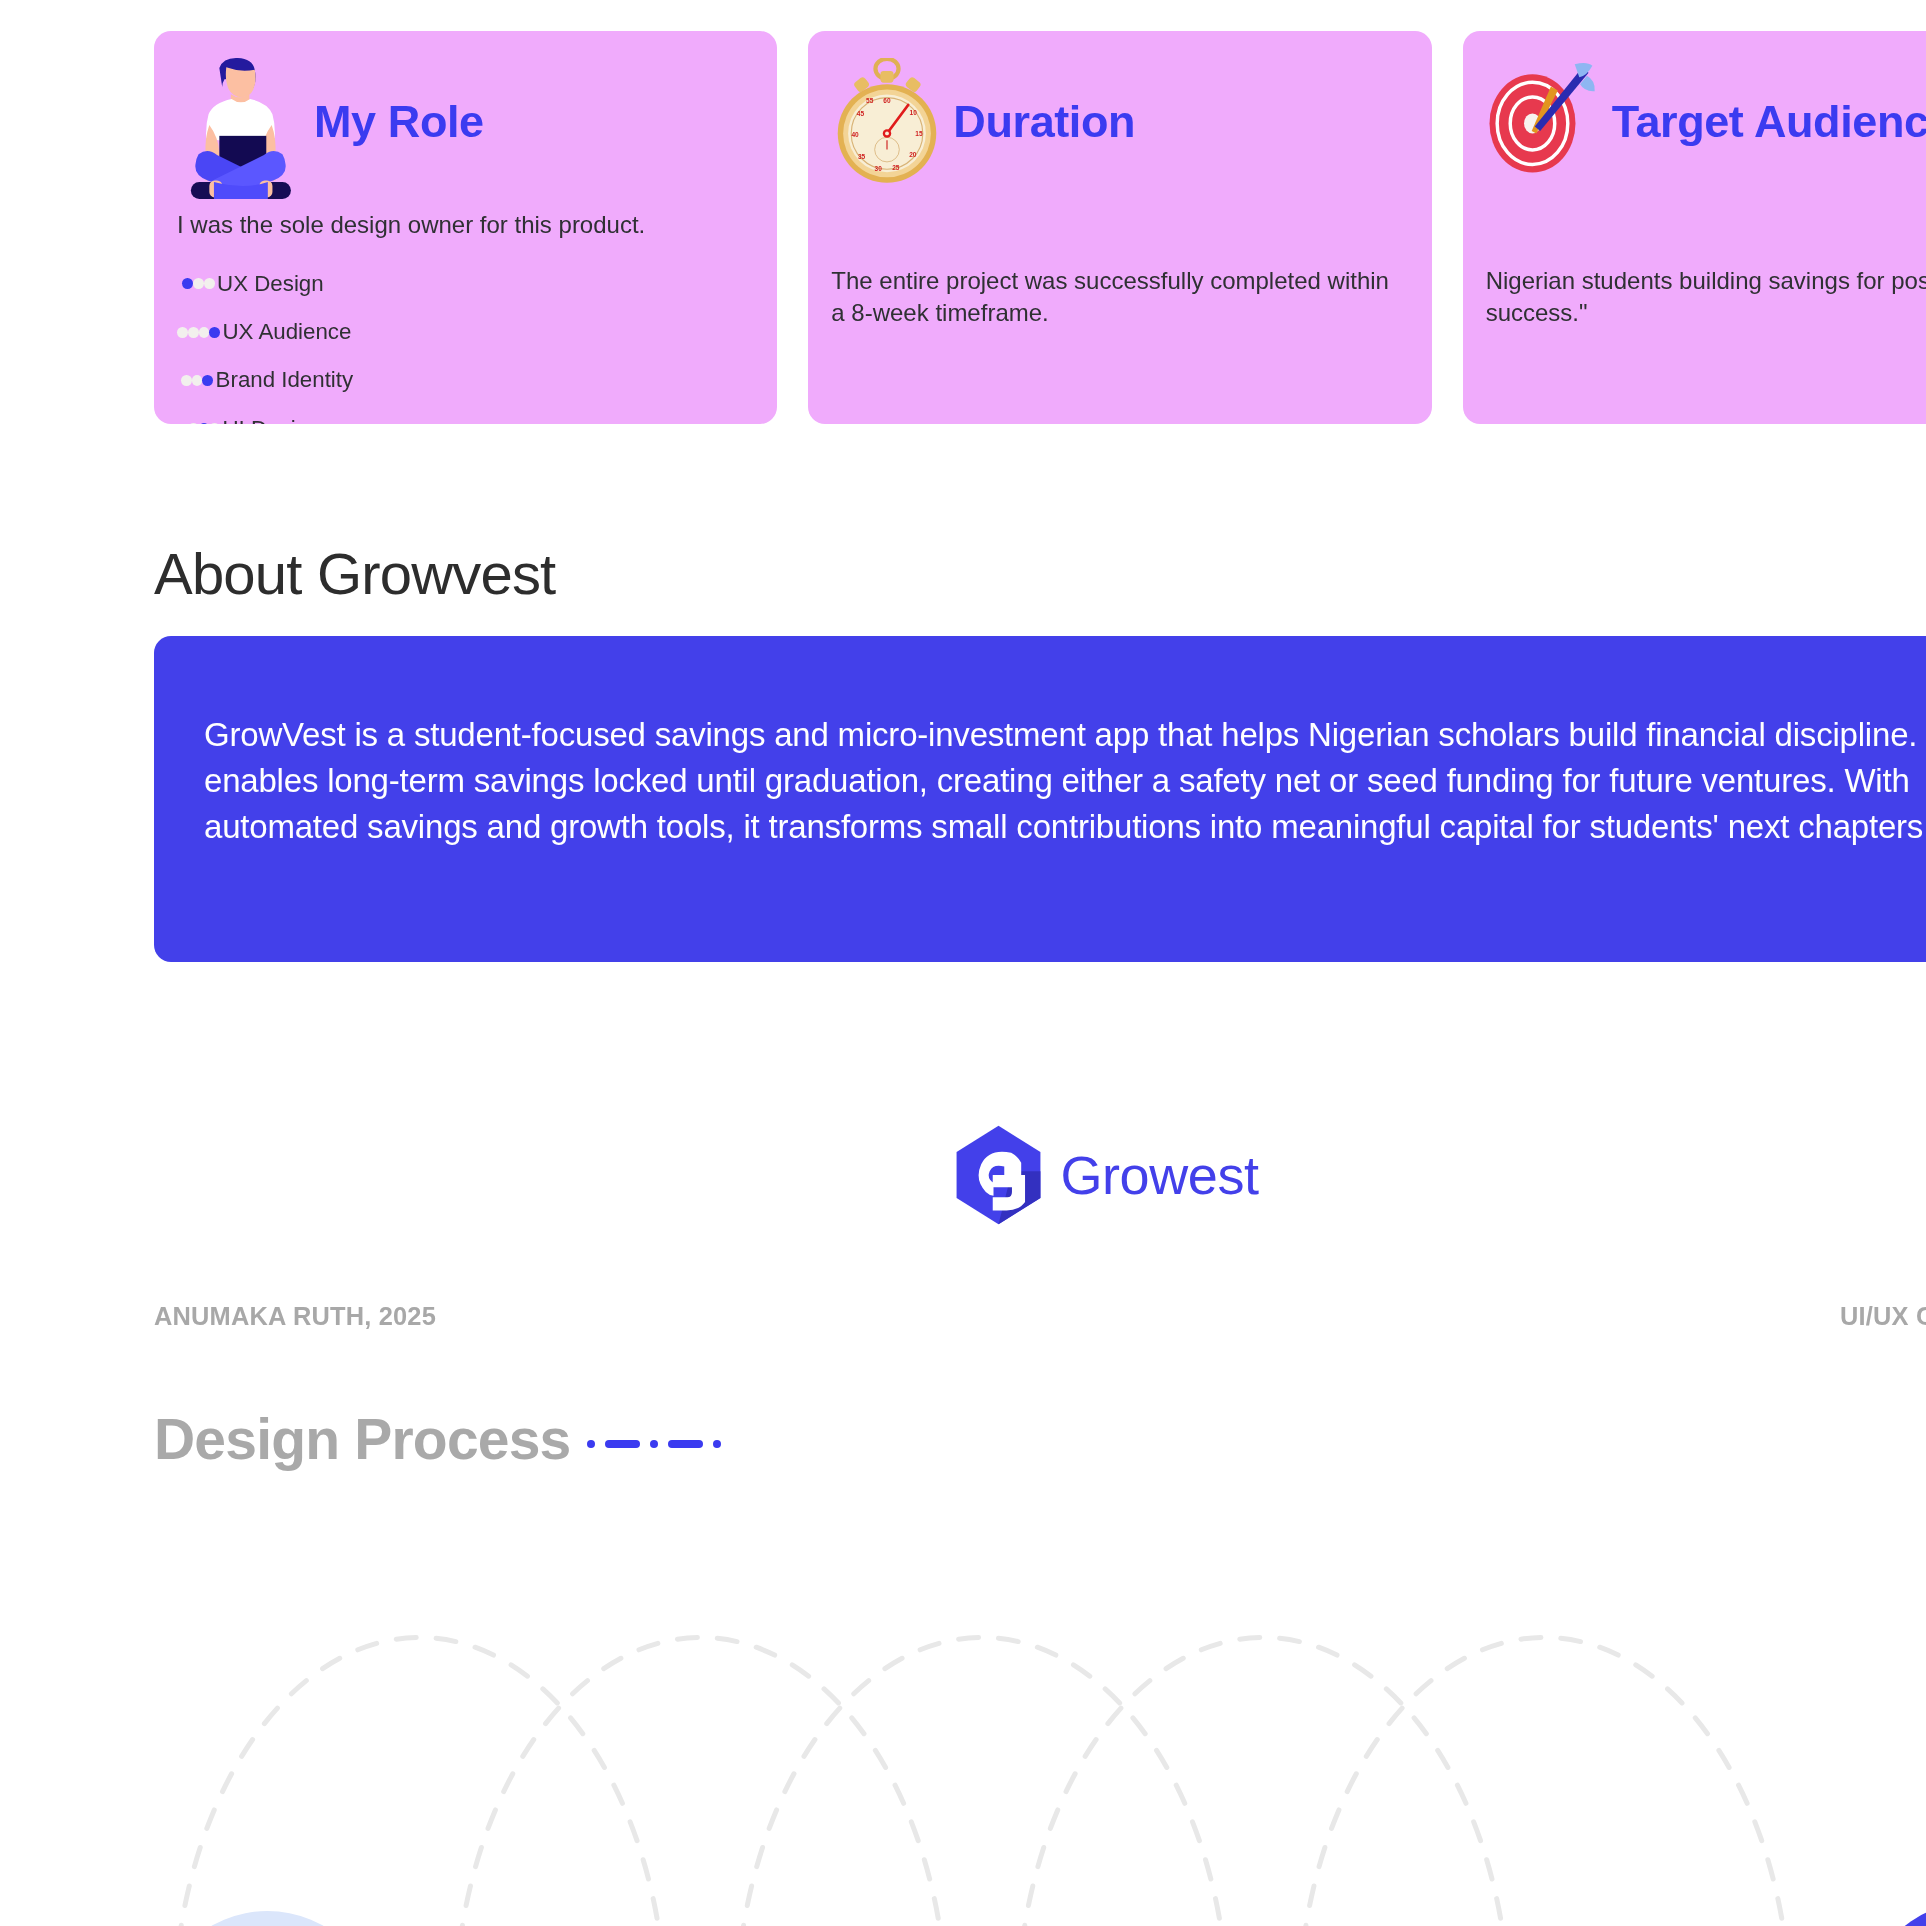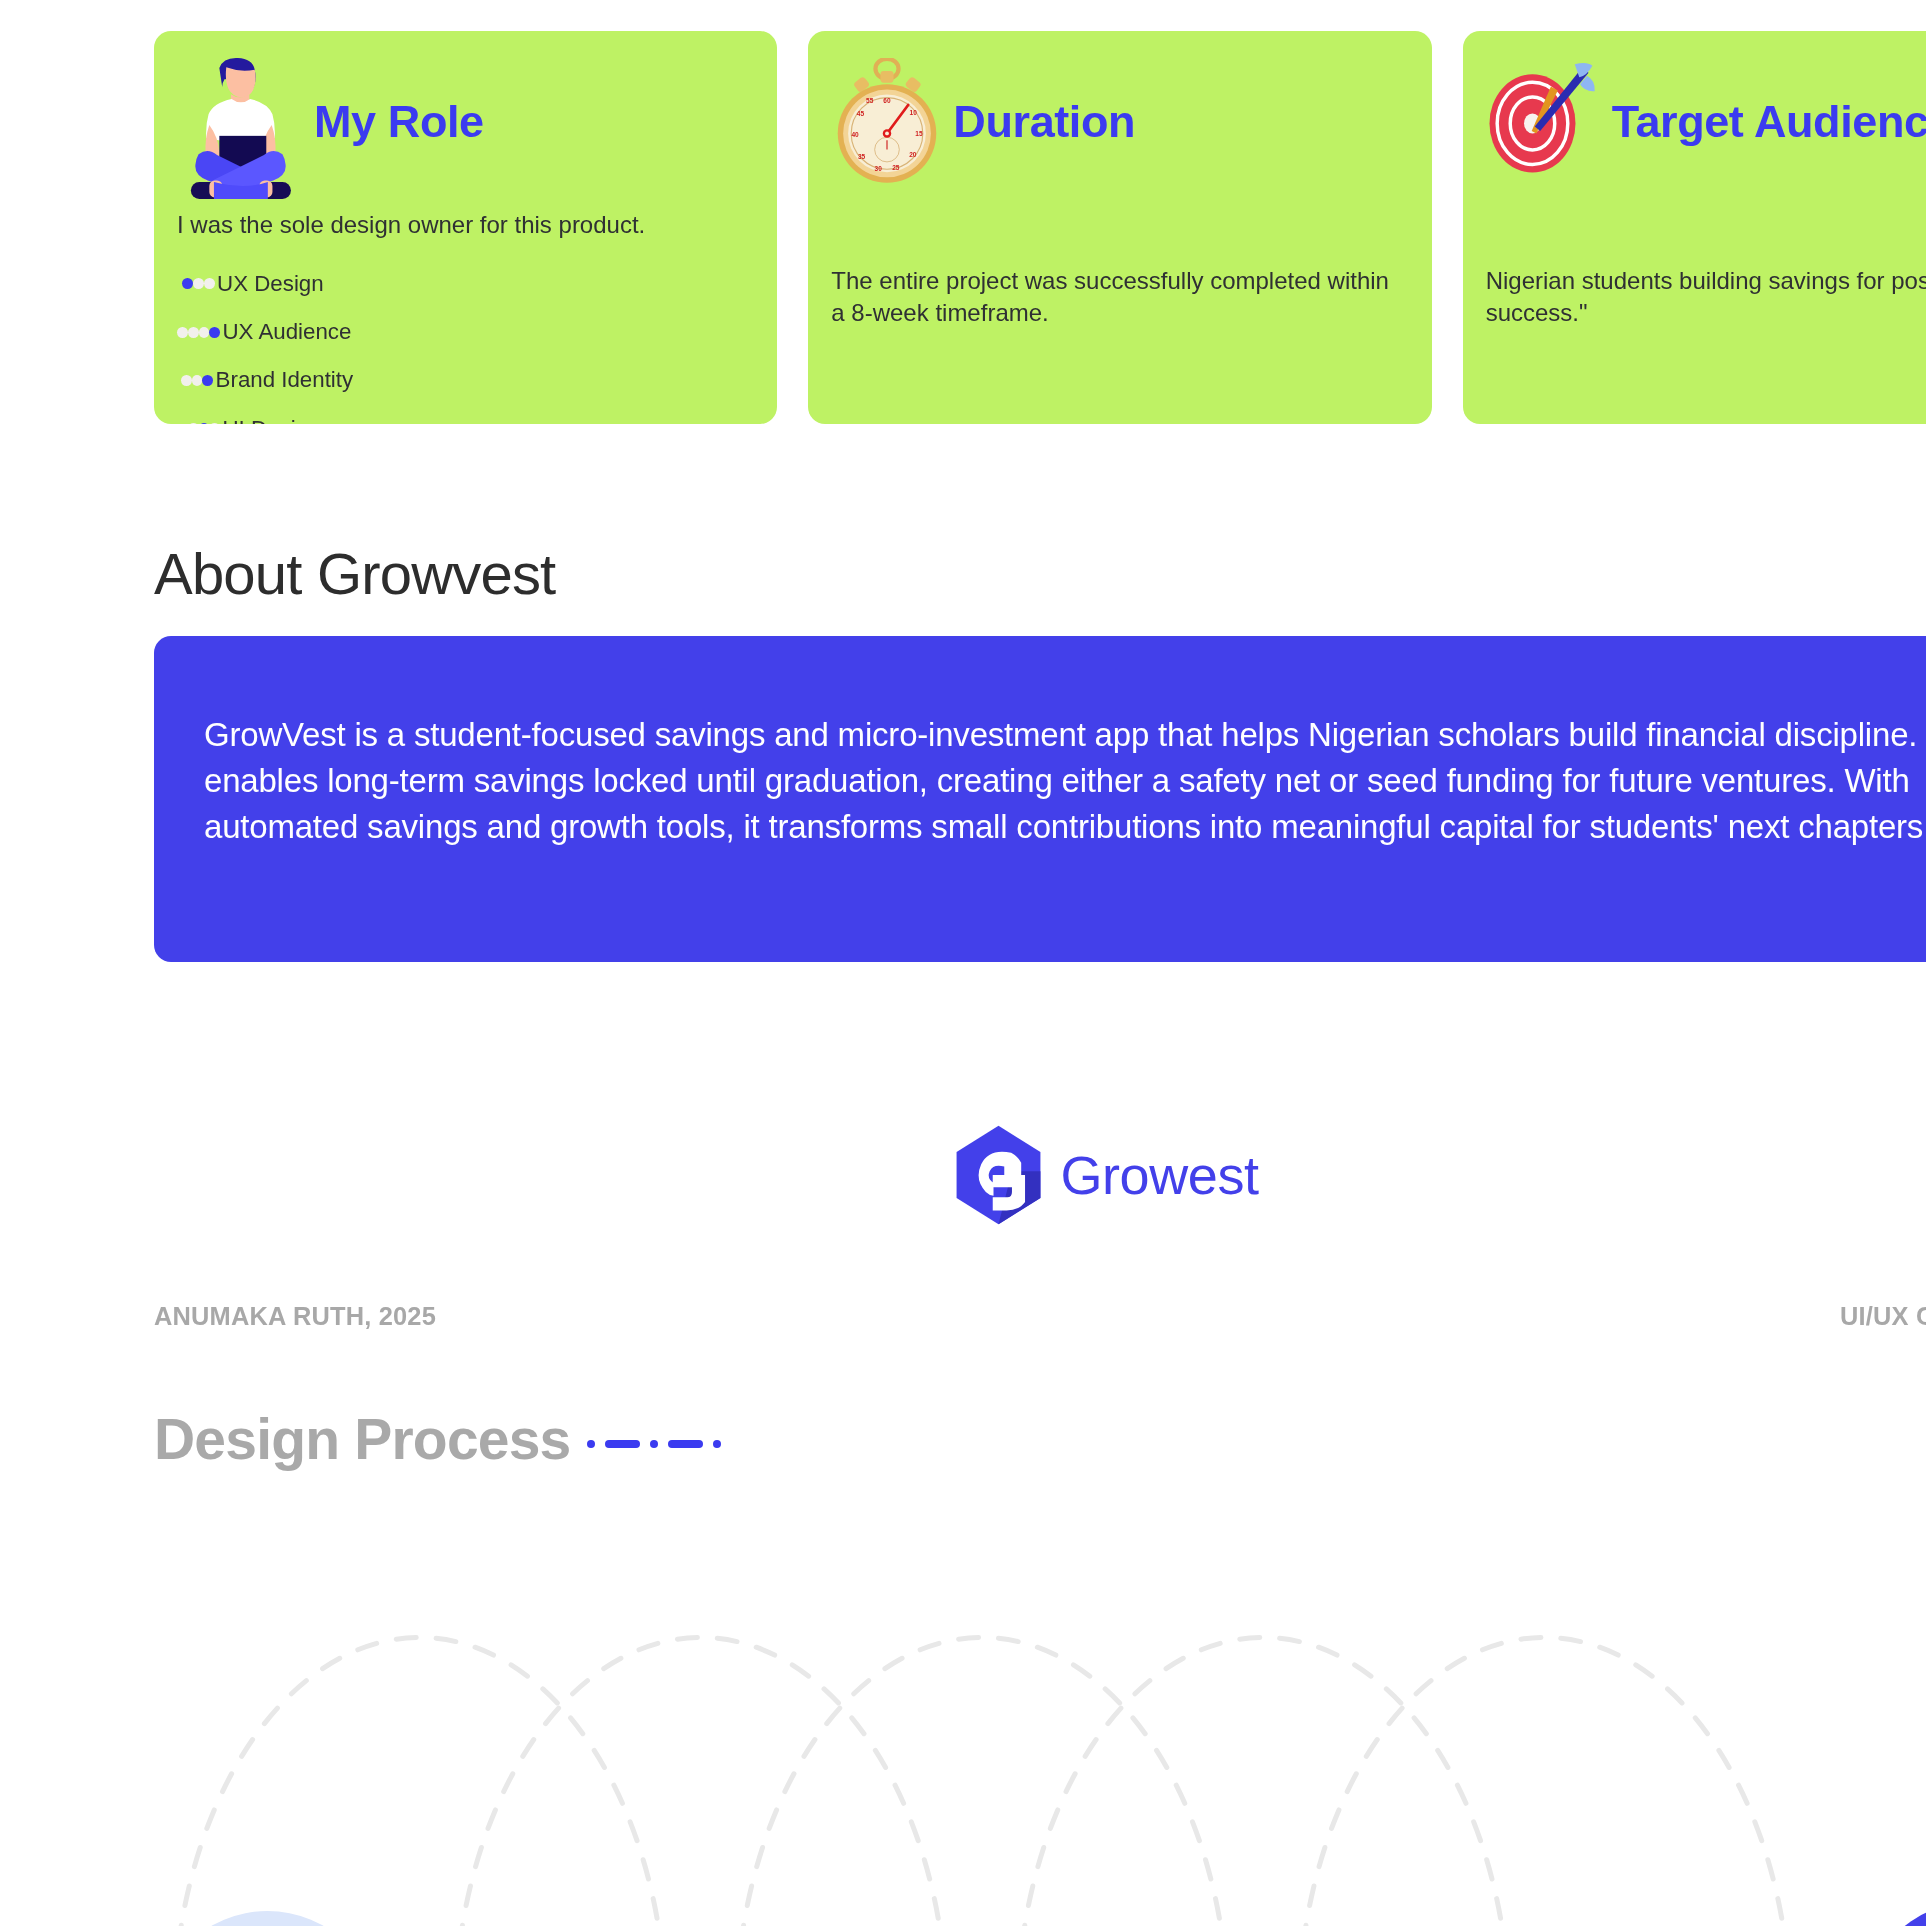--- a/index.html
+++ b/index.html
@@ -15,21 +15,21 @@
   
   .card-row {
     position: absolute;
     left: 154px; top: 31px;
     width: 1932px; height: 393px;
     display: flex;
     gap: 31px;
   }
   .info-card {
     flex: 1 1 0;
-    background: #bef264;
+    background: #f0abfc;
     border-radius: 17px;
     padding: 21px 23px 23px 23px;
     position: relative;
     overflow: hidden;
   }
   .card-head {
     display: flex;
     align-items: center;
     gap: 10px;
     height: 139px;

